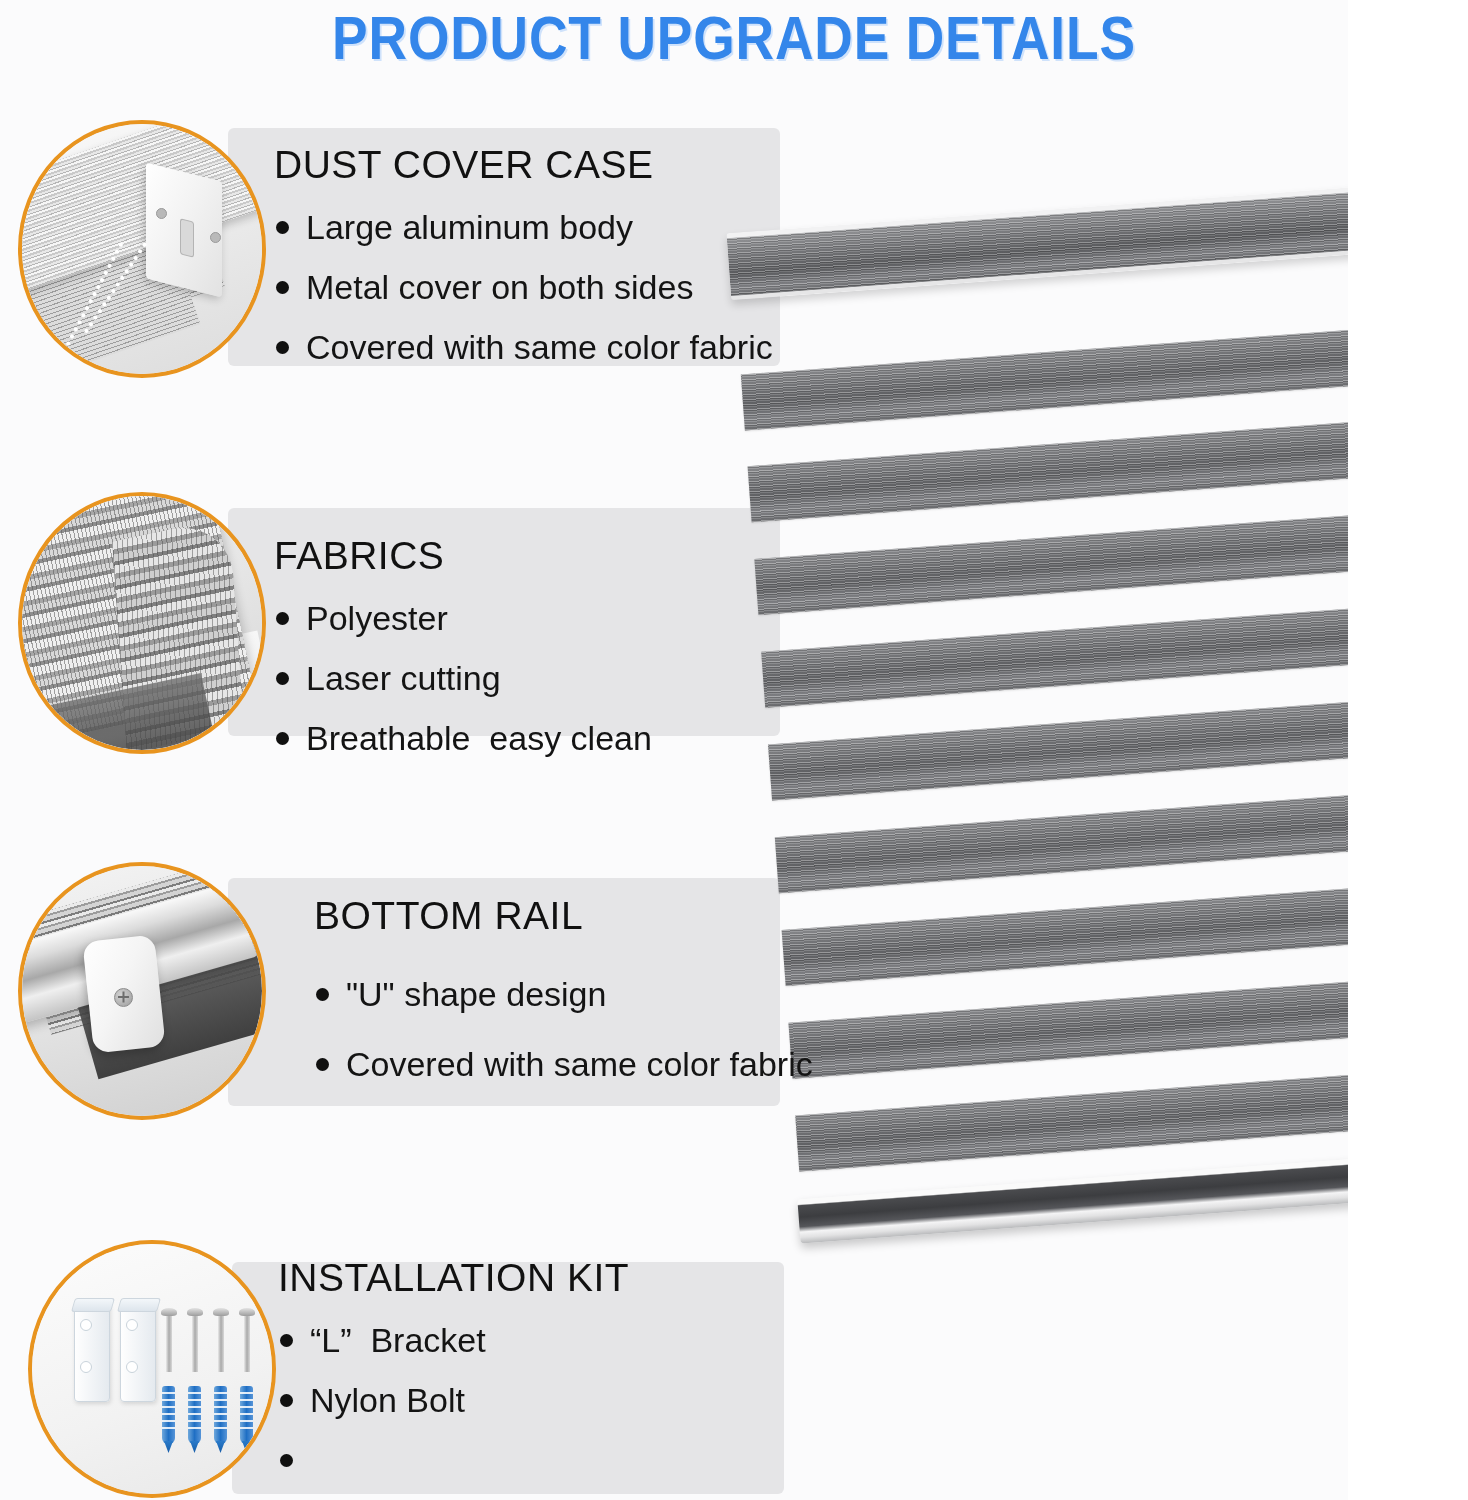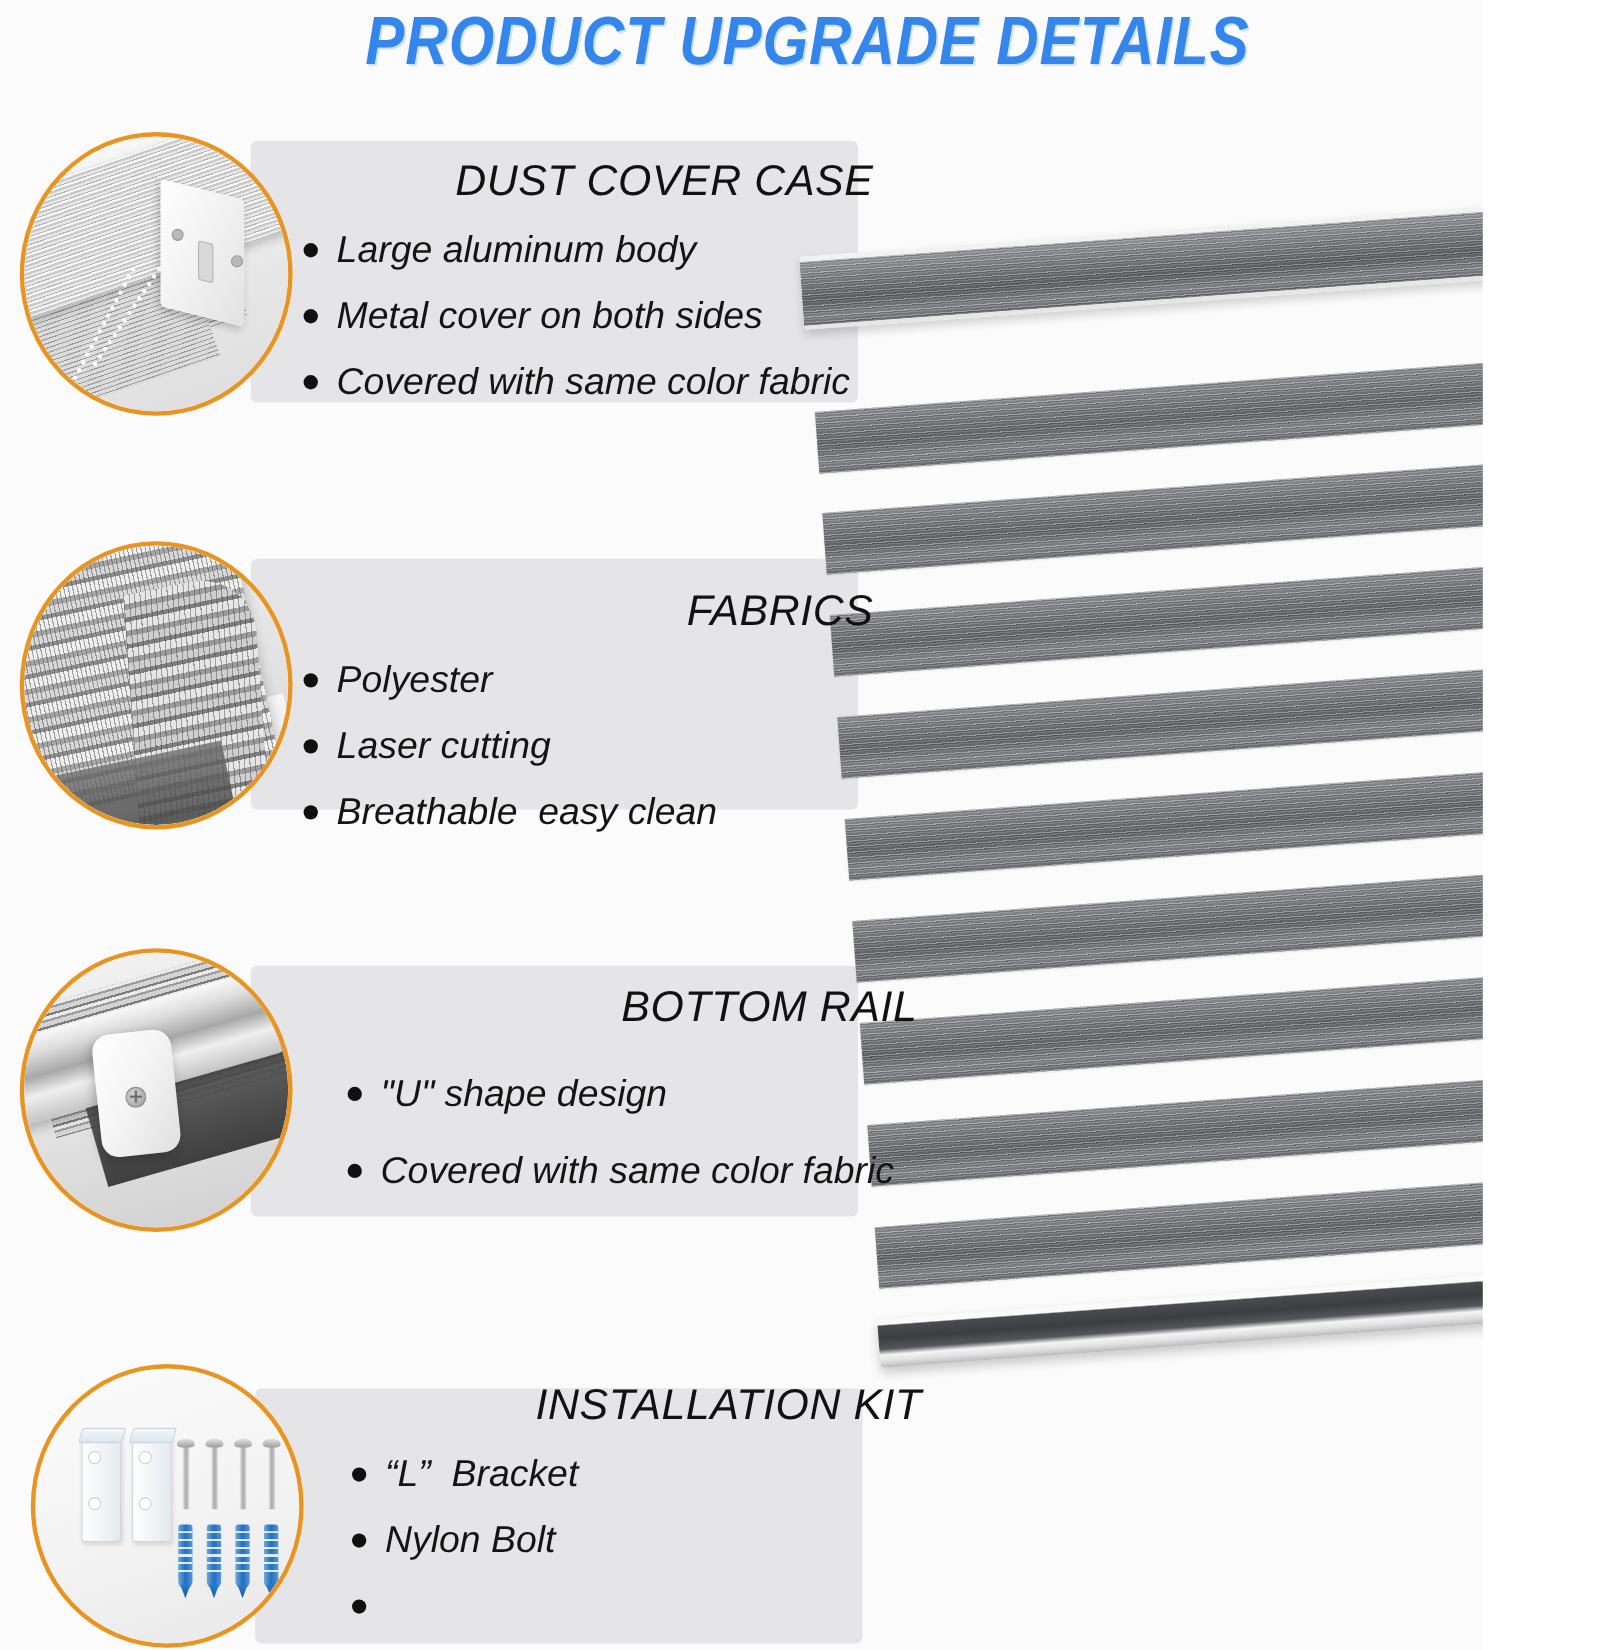--- a/index.html
+++ b/index.html
@@ -10,21 +10,20 @@
   }
   body {
     font-family: "Liberation Sans", sans-serif;
   }
   #page {
     position: relative;
     width: 1348px;
     height: 1500px;
     background: #fbfbfc;
     overflow: hidden;
-    font-style: italic;
   }
 
   
   .title {
     position: absolute;
     left: 0;
     top: 2px;
     width: 1468px;
     text-align: center;
     font-family: "Liberation Sans", sans-serif;
@@ -53,21 +52,20 @@
     z-index: 6;
   }
   .f-head {
     font-family: "Liberation Sans", sans-serif;
     font-size: 39px;
     font-weight: normal;
     color: #111111;
     letter-spacing: 0.5px;
     white-space: nowrap;
     line-height: 1;
-    text-align: right;
   }
   .f-list {
     margin: 0;
     padding: 0;
     list-style: none;
   }
   .f-list li {
     font-family: "Liberation Sans", sans-serif;
     font-size: 34px;
     color: #141414;
@@ -576,21 +574,21 @@
           </div>
         <div class="anchor" style="left:182px; top:142px;">
             <span class="anchor-tip"></span>
           </div>
         <div class="anchor" style="left:208px; top:142px;">
             <span class="anchor-tip"></span>
           </div>
       </div>
     </div>
 
-    <div class="texts" style="left:278px; top:1258px; width:520px;margin-left:40px;">
+    <div class="texts" style="left:278px; top:1258px; width:520px;">
       <div class="f-head">INSTALLATION KIT</div>
       <ul class="f-list">
         <li><span class="dot"></span><span>“L”  Bracket</span></li>
         <li><span class="dot"></span><span>Nylon Bolt</span></li>
         <li><span class="dot"></span></li>
       </ul>
     </div>
   </div>
 
 </div>

